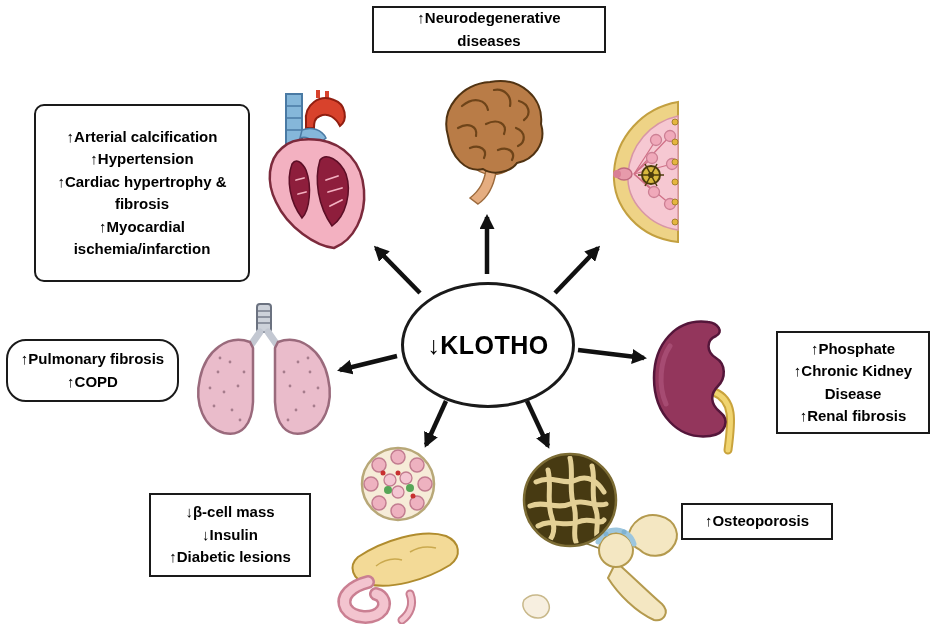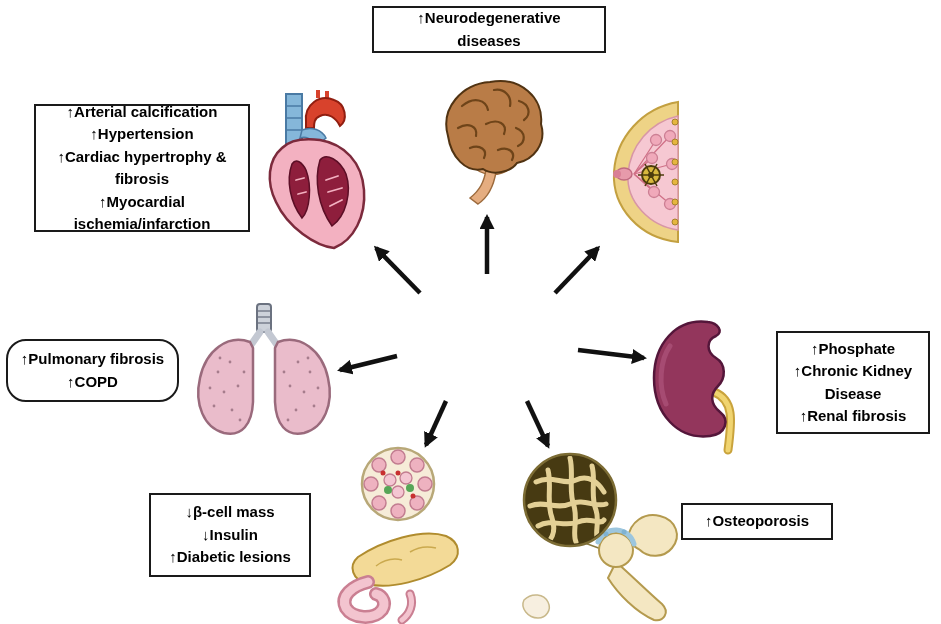--- a/index.html
+++ b/index.html
@@ -7,21 +7,21 @@
   body { font-family:"Liberation Sans", sans-serif; color:#000; }
   #canvas { position:relative; width:941px; height:624px; background:#fff; overflow:hidden; }
 
   .box { position:absolute; background:#fff; border:2px solid #1a1a1a;
          display:flex; align-items:center; justify-content:center;
          text-align:center; font-weight:bold; font-size:15px; line-height:1.5;
          padding:3px 6px; }
   .box-text { white-space:pre-line; }
 
   #box-neuro    { left:372px; top:6px;   width:234px; height:47px; }
-  #box-heart    { left:34px;  top:104px; width:216px; height:128px; }
+  #box-heart    { left:34px;  top:104px; width:216px; height:178px;border-radius:10px; }
   #box-breast   { left:709px; top:139px; width:198px; height:77px; }
   #box-lung     { left:6px;   top:339px; width:173px; height:63px;border-radius:20px; }
   #box-kidney   { left:776px; top:331px; width:154px; height:103px; }
   #box-pancreas { left:149px; top:493px; width:162px; height:84px; }
   #box-bone     { left:681px; top:503px; width:152px; height:37px; }
 
   #center-node { position:absolute; left:401px; top:282px; width:174px; height:126px;
                  border:3px solid #1a1a1a; border-radius:50%; background:#fff;
                  display:flex; align-items:center; justify-content:center;
                  font-weight:bold; font-size:25px; letter-spacing:0.5px; }
@@ -51,20 +51,23 @@
     </defs>
     <line x1="487" y1="274" x2="487" y2="217" stroke="#111" stroke-width="4.5" marker-end="url(#ah)"></line>
     <line x1="420" y1="293" x2="376" y2="248" stroke="#111" stroke-width="4.5" marker-end="url(#ah)"></line>
     <line x1="555" y1="293" x2="598" y2="248" stroke="#111" stroke-width="4.5" marker-end="url(#ah)"></line>
     <line x1="397" y1="356" x2="340" y2="370" stroke="#111" stroke-width="4.5" marker-end="url(#ah)"></line>
     <line x1="578" y1="350" x2="644" y2="358" stroke="#111" stroke-width="4.5" marker-end="url(#ah)"></line>
     <line x1="446" y1="401" x2="426" y2="445" stroke="#111" stroke-width="4.5" marker-end="url(#ah)"></line>
     <line x1="527" y1="401" x2="548" y2="446" stroke="#111" stroke-width="4.5" marker-end="url(#ah)"></line>
   </svg>
 
+  <div id="center-node">
+    <span>↓KLOTHO</span>
+  </div>
 
   <div class="box" id="box-neuro">
     <div class="box-text">↑Neurodegenerative
 diseases</div>
   </div>
   <div class="box" id="box-heart">
     <div class="box-text">↑Arterial calcification
 ↑Hypertension
 ↑Cardiac hypertrophy &amp;
 fibrosis

